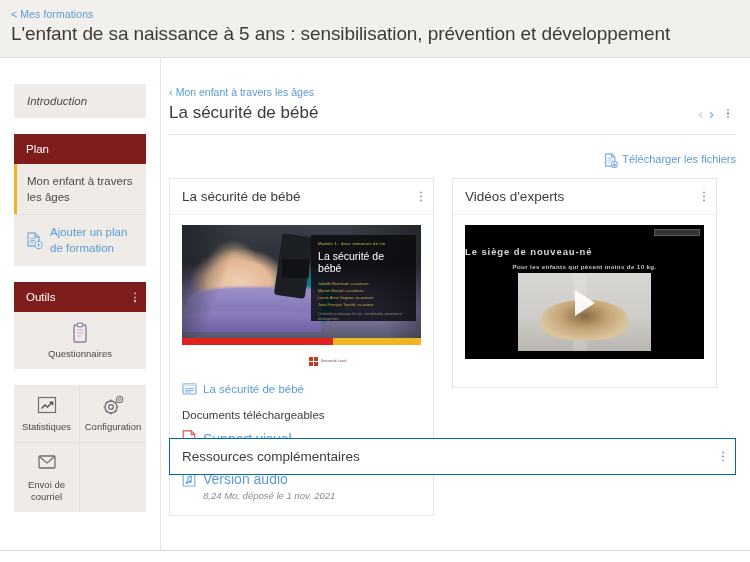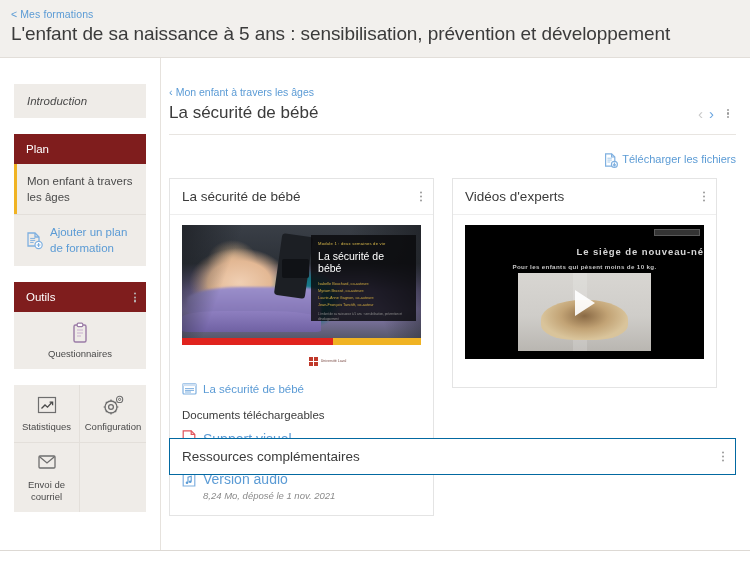--- a/index.html
+++ b/index.html
@@ -231,21 +231,21 @@
   .file-row { display: flex; gap: 7px; margin-top: 9px; }
   .file-row .meta .nm { font-size: 14px; color: #5b9bd5; cursor: pointer; }
   .file-row .meta .sz { font-size: 9.5px; color: #8a8a8a; font-style: italic; margin-top: 2px; }
 
   
   .video {
     width: 239px; height: 134px; background: #000000; position: relative; overflow: hidden;
     cursor: pointer;
   }
   .video .vtitle {
-    position: absolute; left: 0; right: 0; top: 16%; text-align: right;
+    position: absolute; left: 0; right: 0; top: 16%; text-align: left;
     font-size: 9.5px; color: #d6d6d6; letter-spacing: .9px; font-weight: bold;
   }
   .video .vsub {
     position: absolute; left: 0; right: 0; top: 28%; text-align: center;
     font-size: 6.2px; color: #c6c6c6; letter-spacing: .35px; font-weight: bold;
   }
   .video .scene {
     position: absolute; left: 22%; top: 36%; width: 56%; height: 58%;
     background:
       radial-gradient(ellipse 30px 18px at 50% 62%, #c9a879 0%, #a98a5f 50%, rgba(169,138,95,0) 72%),

